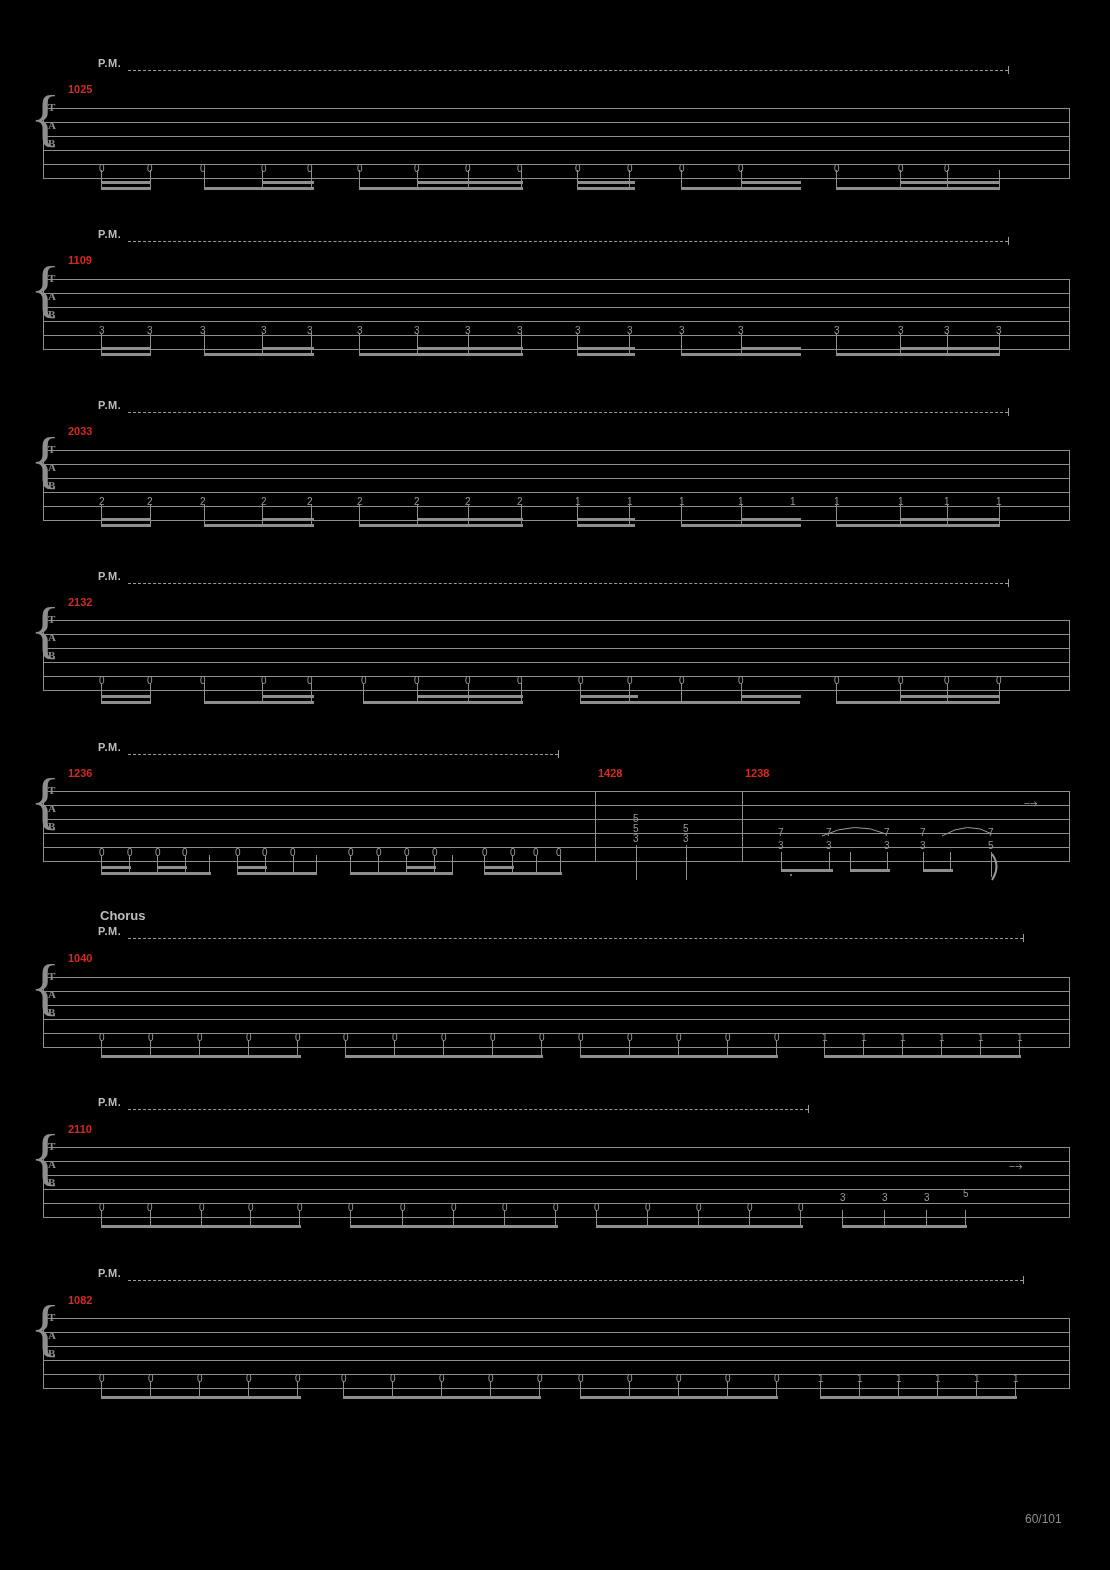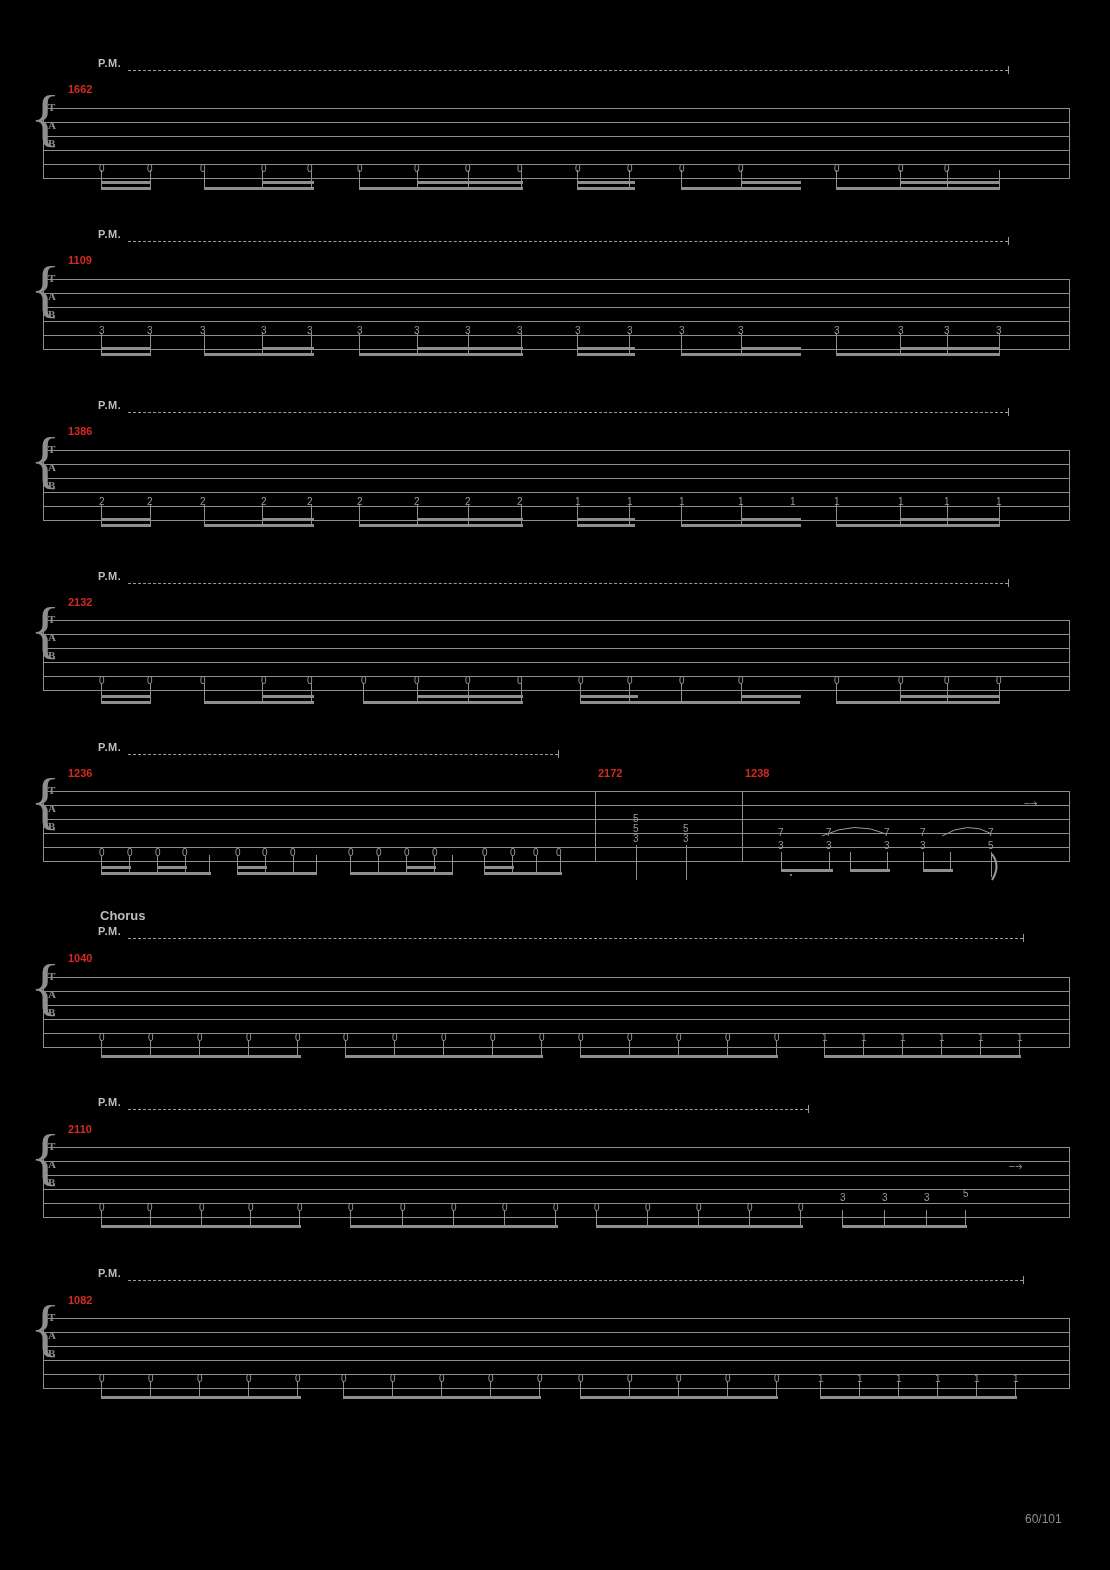--- a/index.html
+++ b/index.html
@@ -36,21 +36,21 @@
 </style>
 </head>
 <body>
 
 <div class="page">
 
   <div class="system">
     <div class="pm" style="left:98px;top:57px;">P.M.</div>
     <div class="pmline" style="left:128px;top:70px;width:880px;"></div>
     <div class="pmend" style="left:1008px;top:66px;"></div>
-    <div class="measnum" style="left:68px;top:83px;">1662</div>
+    <div class="measnum" style="left:68px;top:83px;">1025</div>
 
     <div class="staff" style="left:0;top:98px;width:1110px;height:90px;">
       <div class="brace" style="left:30px;top:-8px;">{</div>
       <div class="tabword" style="left:48px;top:4px;">T</div>
       <div class="tabword" style="left:48px;top:22px;">A</div>
       <div class="tabword" style="left:48px;top:40px;">B</div>
       <div class="sline" style="top:10px;left:43px;width:1027px;"></div>
       <div class="sline" style="top:24px;left:43px;width:1027px;"></div>
       <div class="sline" style="top:38px;left:43px;width:1027px;"></div>
       <div class="sline" style="top:52px;left:43px;width:1027px;"></div>
@@ -187,21 +187,21 @@
       <div class="stem" style="left:999px;top:333px;height:20px;"></div>
       <div class="beam" style="left:836px;top:353px;width:164px;"></div>
       <div class="beam" style="left:900px;top:347px;width:100px;"></div>
     </div>
   </div>
 
   <div class="system">
     <div class="pm" style="left:98px;top:399px;">P.M.</div>
     <div class="pmline" style="left:128px;top:412px;width:880px;"></div>
     <div class="pmend" style="left:1008px;top:408px;"></div>
-    <div class="measnum" style="left:68px;top:425px;">1386</div>
+    <div class="measnum" style="left:68px;top:425px;">2033</div>
 
     <div class="staff" style="left:0;top:440px;width:1110px;height:90px;">
       <div class="brace" style="left:30px;top:-8px;">{</div>
       <div class="tabword" style="left:48px;top:4px;">T</div>
       <div class="tabword" style="left:48px;top:22px;">A</div>
       <div class="tabword" style="left:48px;top:40px;">B</div>
       <div class="sline" style="top:10px;left:43px;width:1027px;"></div>
       <div class="sline" style="top:24px;left:43px;width:1027px;"></div>
       <div class="sline" style="top:38px;left:43px;width:1027px;"></div>
       <div class="sline" style="top:52px;left:43px;width:1027px;"></div>
@@ -336,21 +336,21 @@
       <div class="beam" style="left:836px;top:701px;width:164px;"></div>
       <div class="beam" style="left:900px;top:695px;width:100px;"></div>
     </div>
   </div>
 
   <div class="system">
     <div class="pm" style="left:98px;top:741px;">P.M.</div>
     <div class="pmline" style="left:128px;top:754px;width:430px;"></div>
     <div class="pmend" style="left:558px;top:750px;"></div>
     <div class="measnum" style="left:68px;top:767px;">1236</div>
-    <div class="measnum" style="left:598px;top:767px;">2172</div>
+    <div class="measnum" style="left:598px;top:767px;">1428</div>
     <div class="measnum" style="left:745px;top:767px;">1238</div>
 
     <div class="staff" style="left:0;top:781px;width:1110px;height:90px;">
       <div class="brace" style="left:30px;top:-8px;">{</div>
       <div class="tabword" style="left:48px;top:4px;">T</div>
       <div class="tabword" style="left:48px;top:22px;">A</div>
       <div class="tabword" style="left:48px;top:40px;">B</div>
       <div class="sline" style="top:10px;left:43px;width:1027px;"></div>
       <div class="sline" style="top:24px;left:43px;width:1027px;"></div>
       <div class="sline" style="top:38px;left:43px;width:1027px;"></div>

